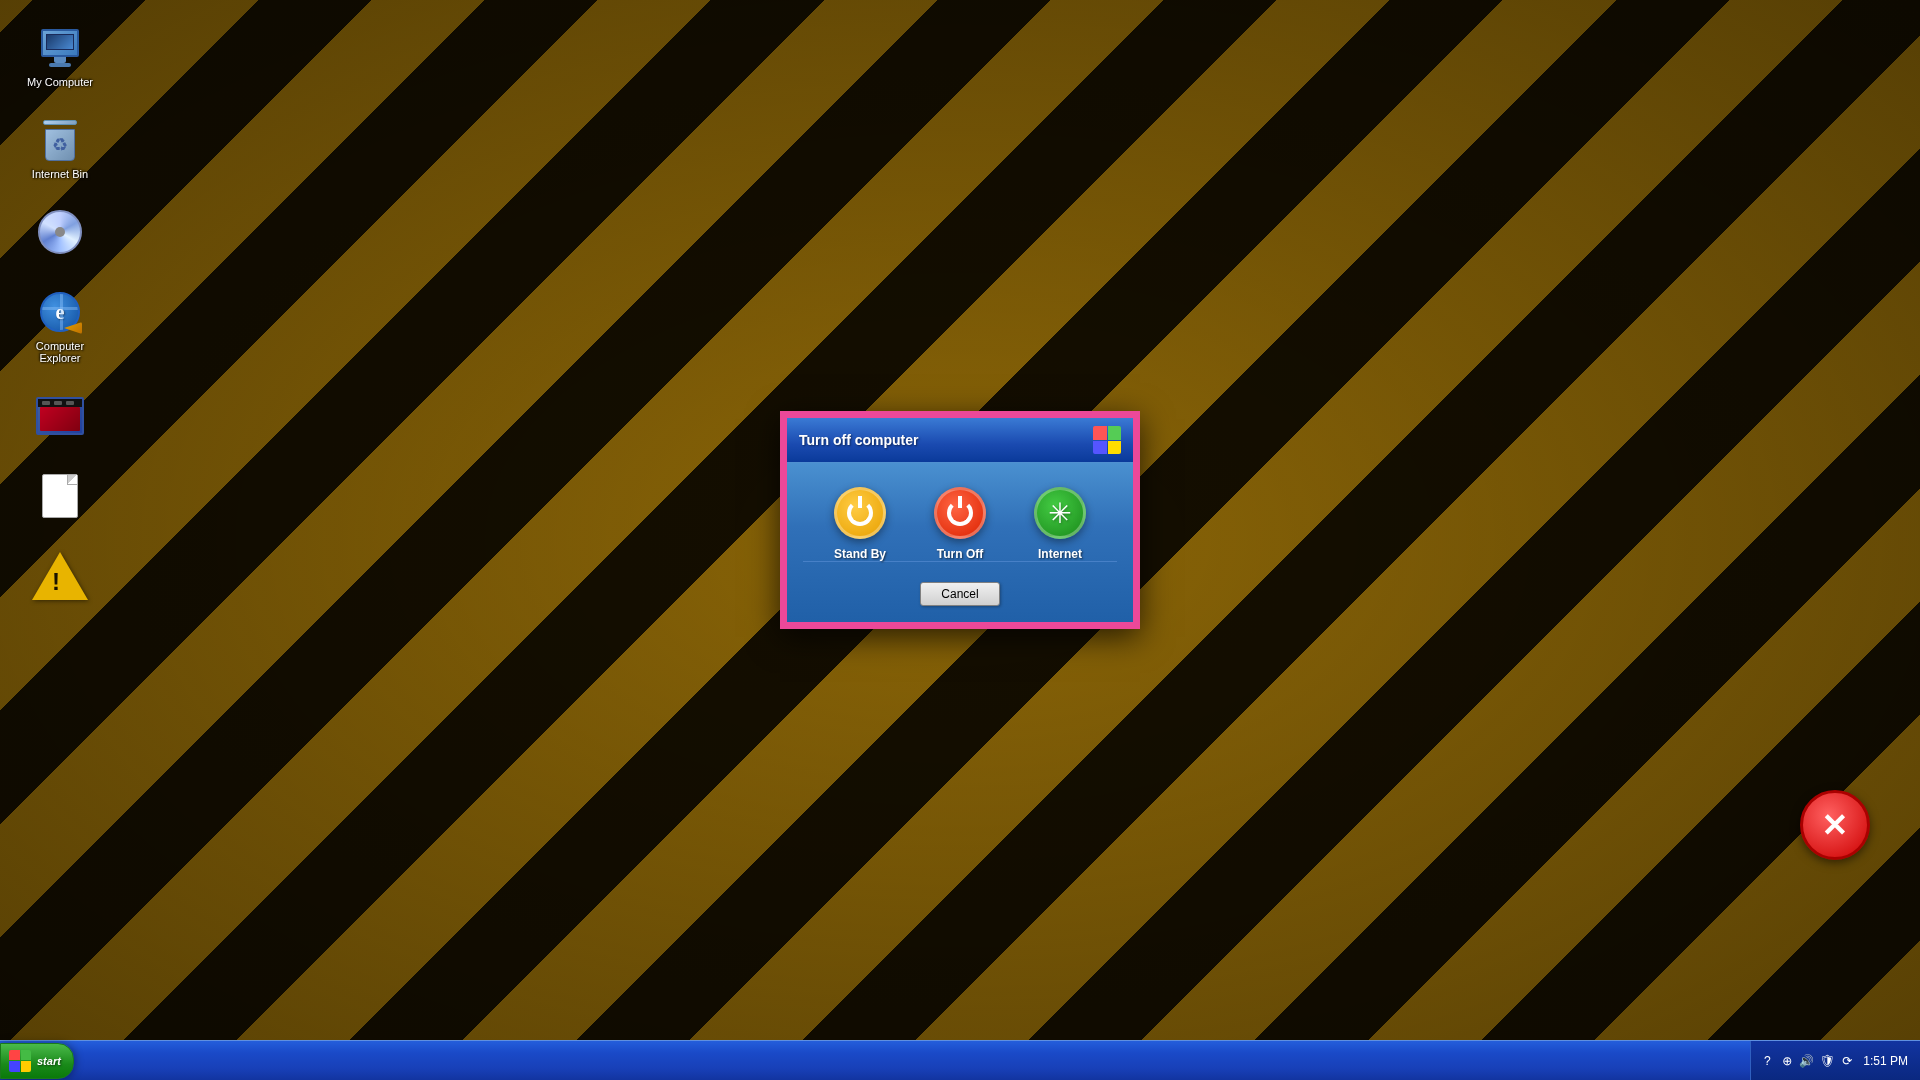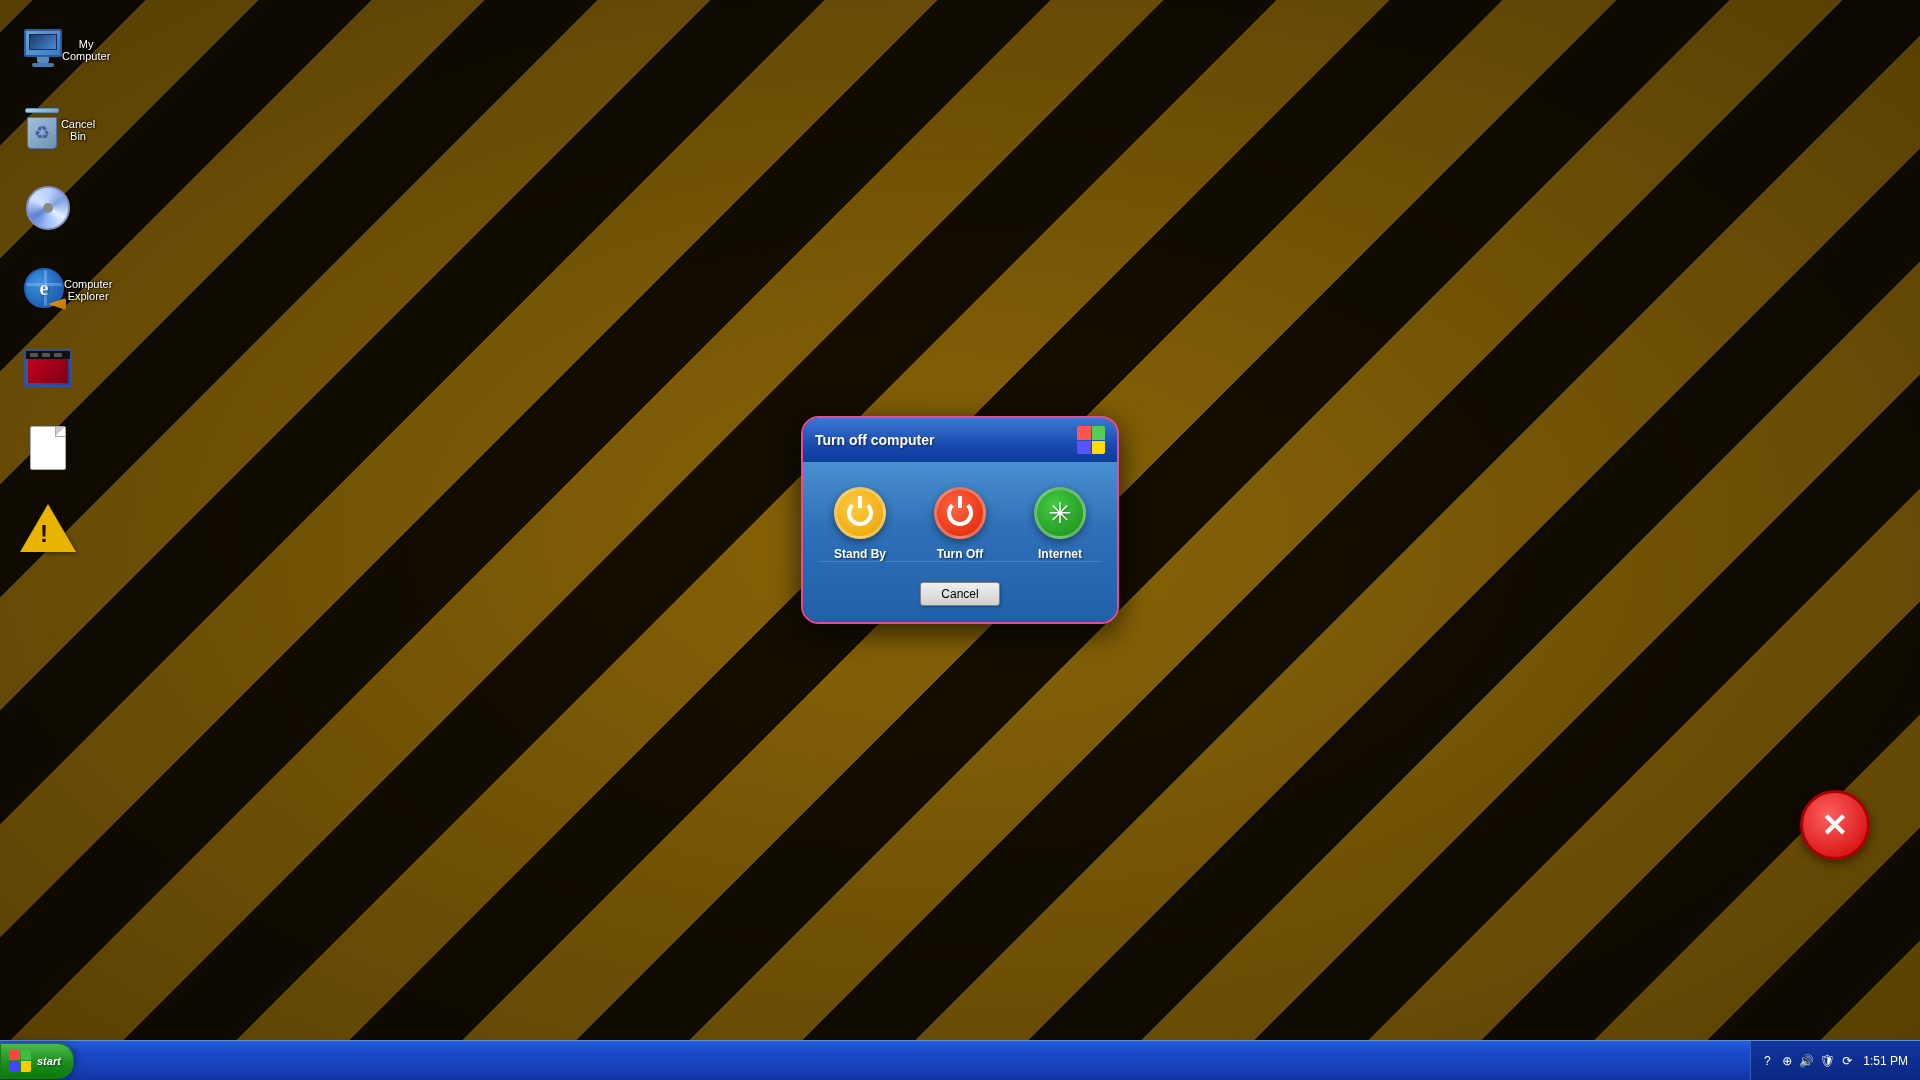--- a/index.html
+++ b/index.html
@@ -48,21 +48,21 @@
       left: 20px;
       top: 20px;
       display: flex;
       flex-direction: column;
       gap: 20px;
       z-index: 10;
     }
 
     .desktop-icon {
       display: flex;
-      flex-direction: row;
+      flex-direction: column;
       align-items: center;
       width: 80px;
       cursor: pointer;
       padding: 4px;
       justify-content: space-between;
     }
 
     .icon-img {
       width: 48px;
       height: 48px;
@@ -419,25 +419,25 @@
       inset: 0;
       display: flex;
       align-items: center;
       justify-content: center;
       z-index: 200;
       padding-bottom: 40px;
     }
 
     
     .dialog {
-      width: 318px;
-      border-radius: 18px;
+      width: 360px;
+      border-radius: 0;
       overflow: hidden;
       box-shadow: 0 8px 30px rgba(0,0,0,0.7);
-      border: 2px solid #ec4899;
+      border: 7px solid #ec4899;
     }
 
     .dialog-titlebar {
       background: linear-gradient(to bottom, #3a7ad4 0%, #1a4ab0 60%, #0a3a9a 100%);
       padding: 8px 12px;
       display: flex;
       align-items: center;
       justify-content: space-between;
       border-bottom: 1px solid #5090d0;
     }
@@ -611,21 +611,21 @@
 
   <div class="desktop-icon">
     <div class="icon-img">
       <div class="recycle-body">
         <div class="recycle-lid"></div>
         <div class="recycle-can">
           <span class="recycle-symbol">♻</span>
         </div>
       </div>
     </div>
-    <span class="icon-label">Cancel Bin</span>
+    <span class="icon-label">Internet Bin</span>
   </div>
 
   <div class="desktop-icon">
     <div class="icon-img">
       <div class="cd-icon">
         <div class="cd-hole"></div>
       </div>
     </div>
     <span class="icon-label"></span>
   </div>

